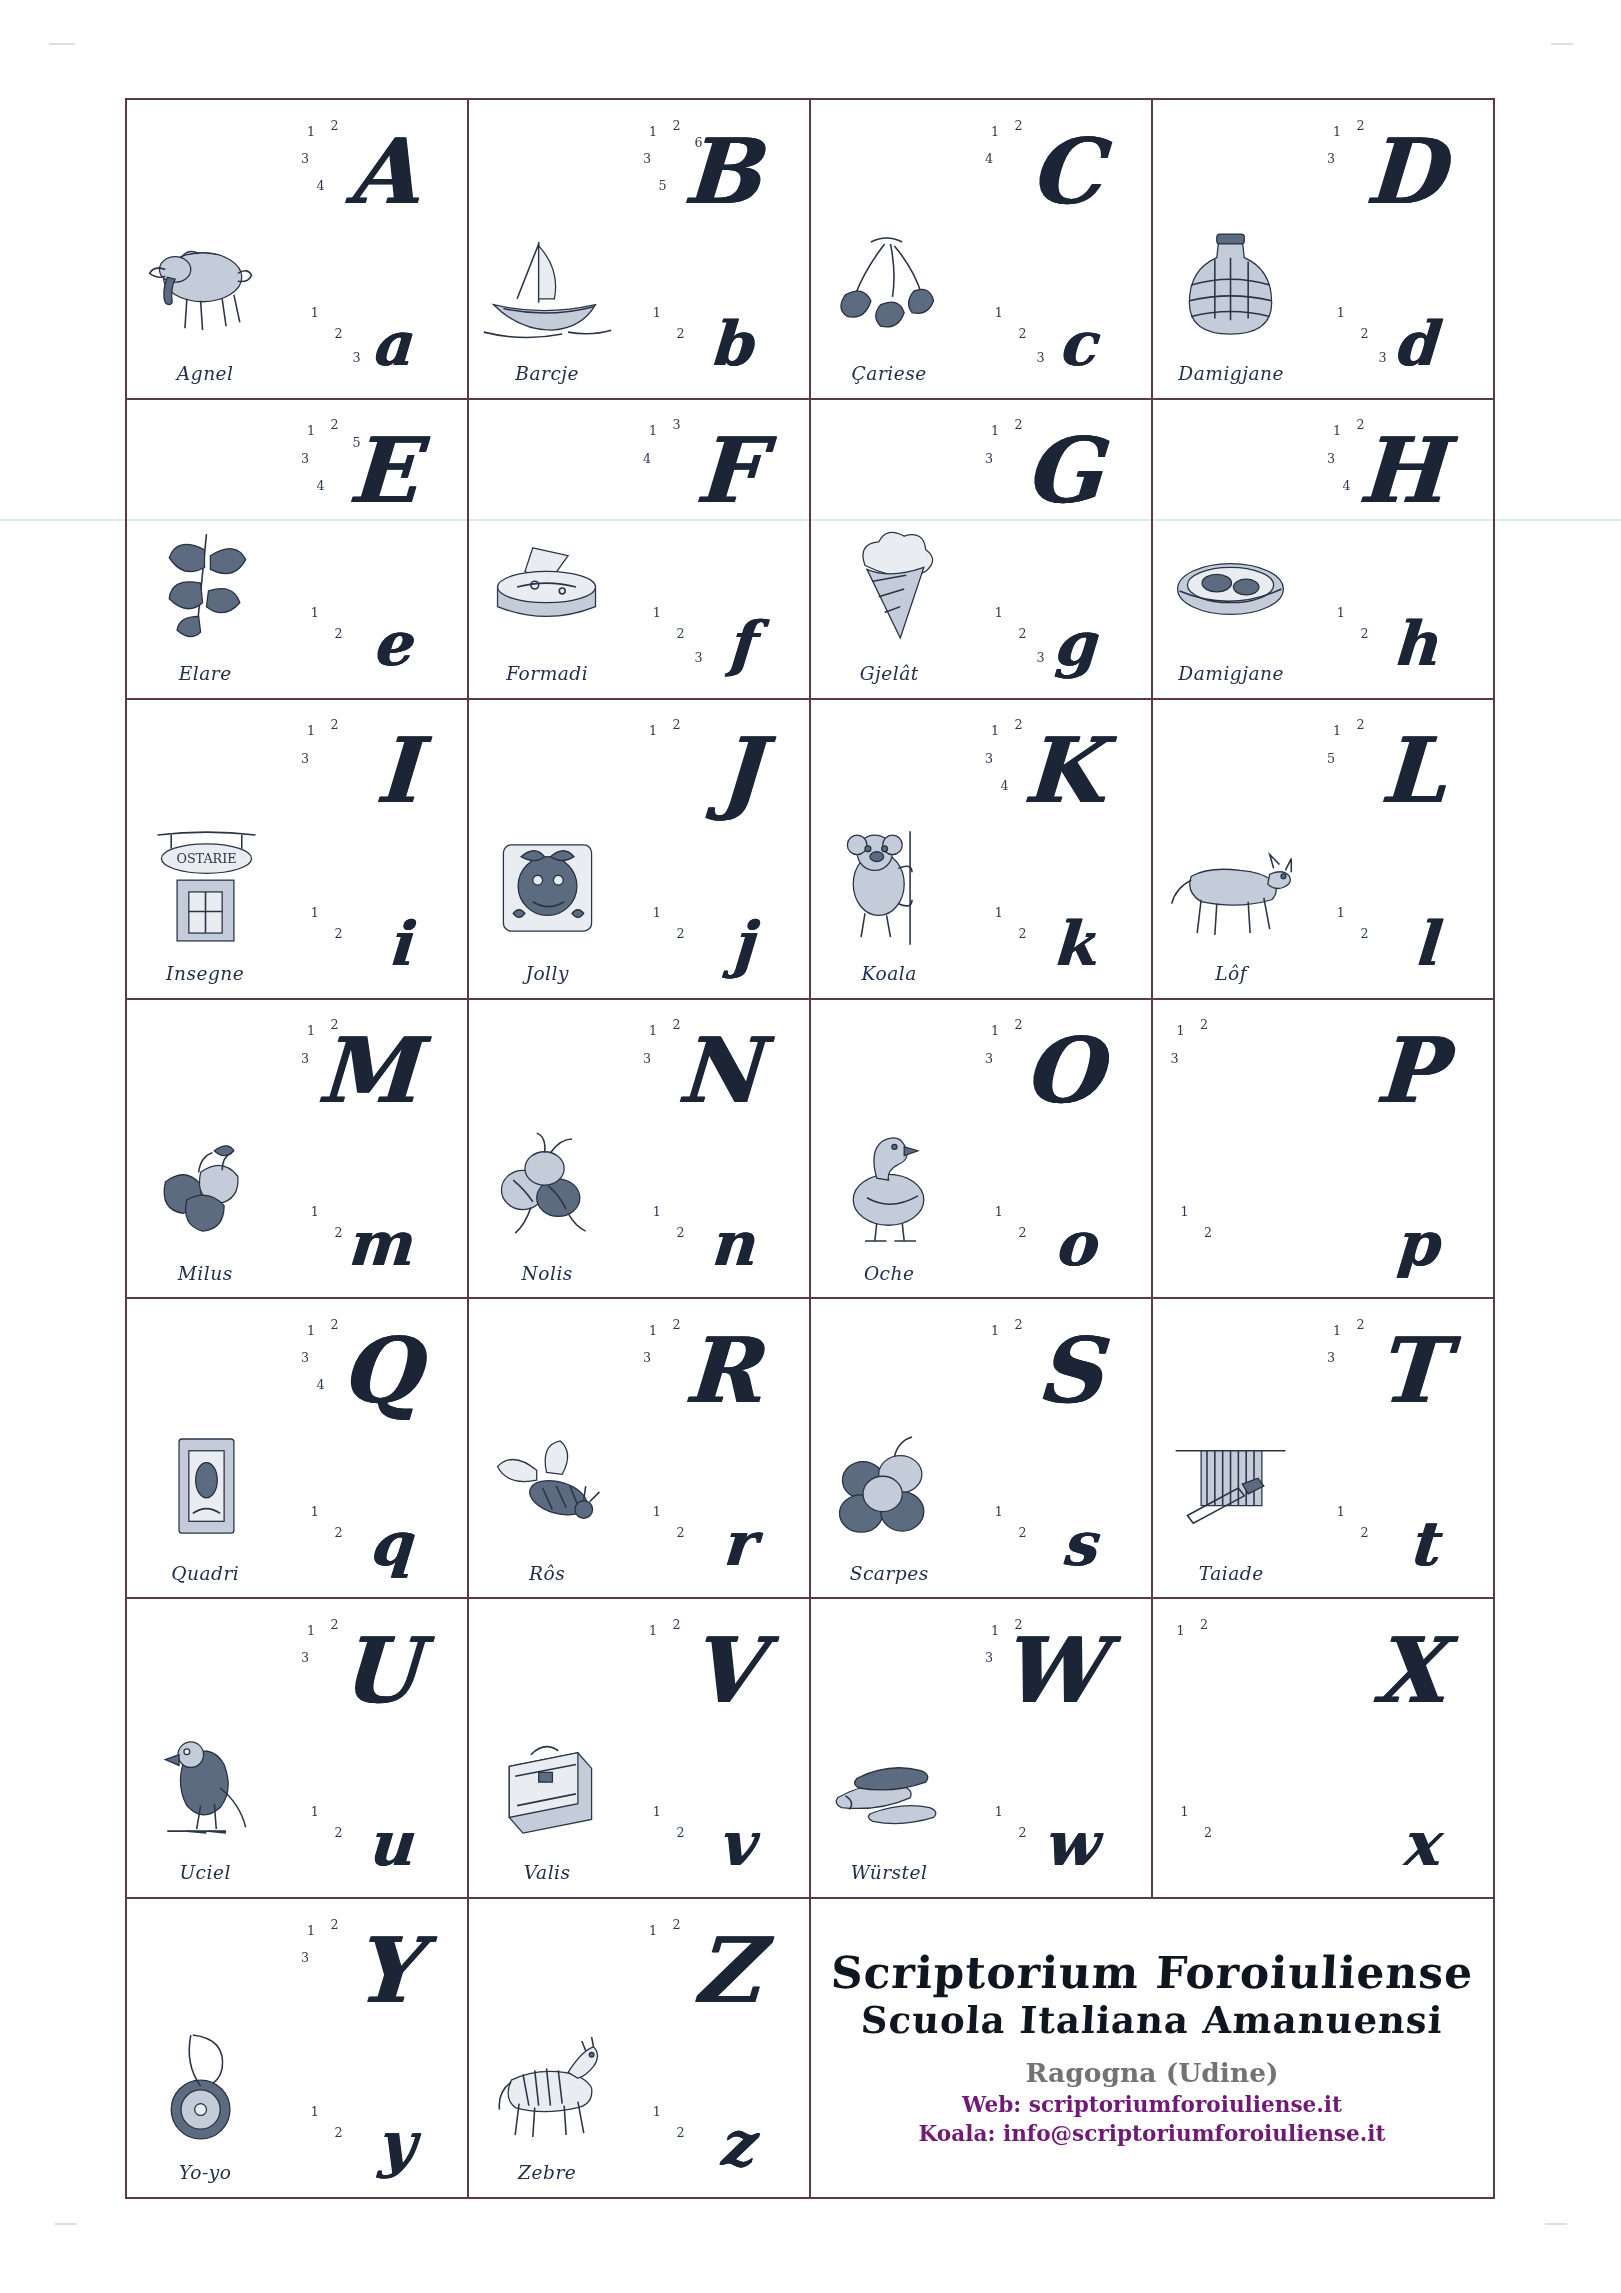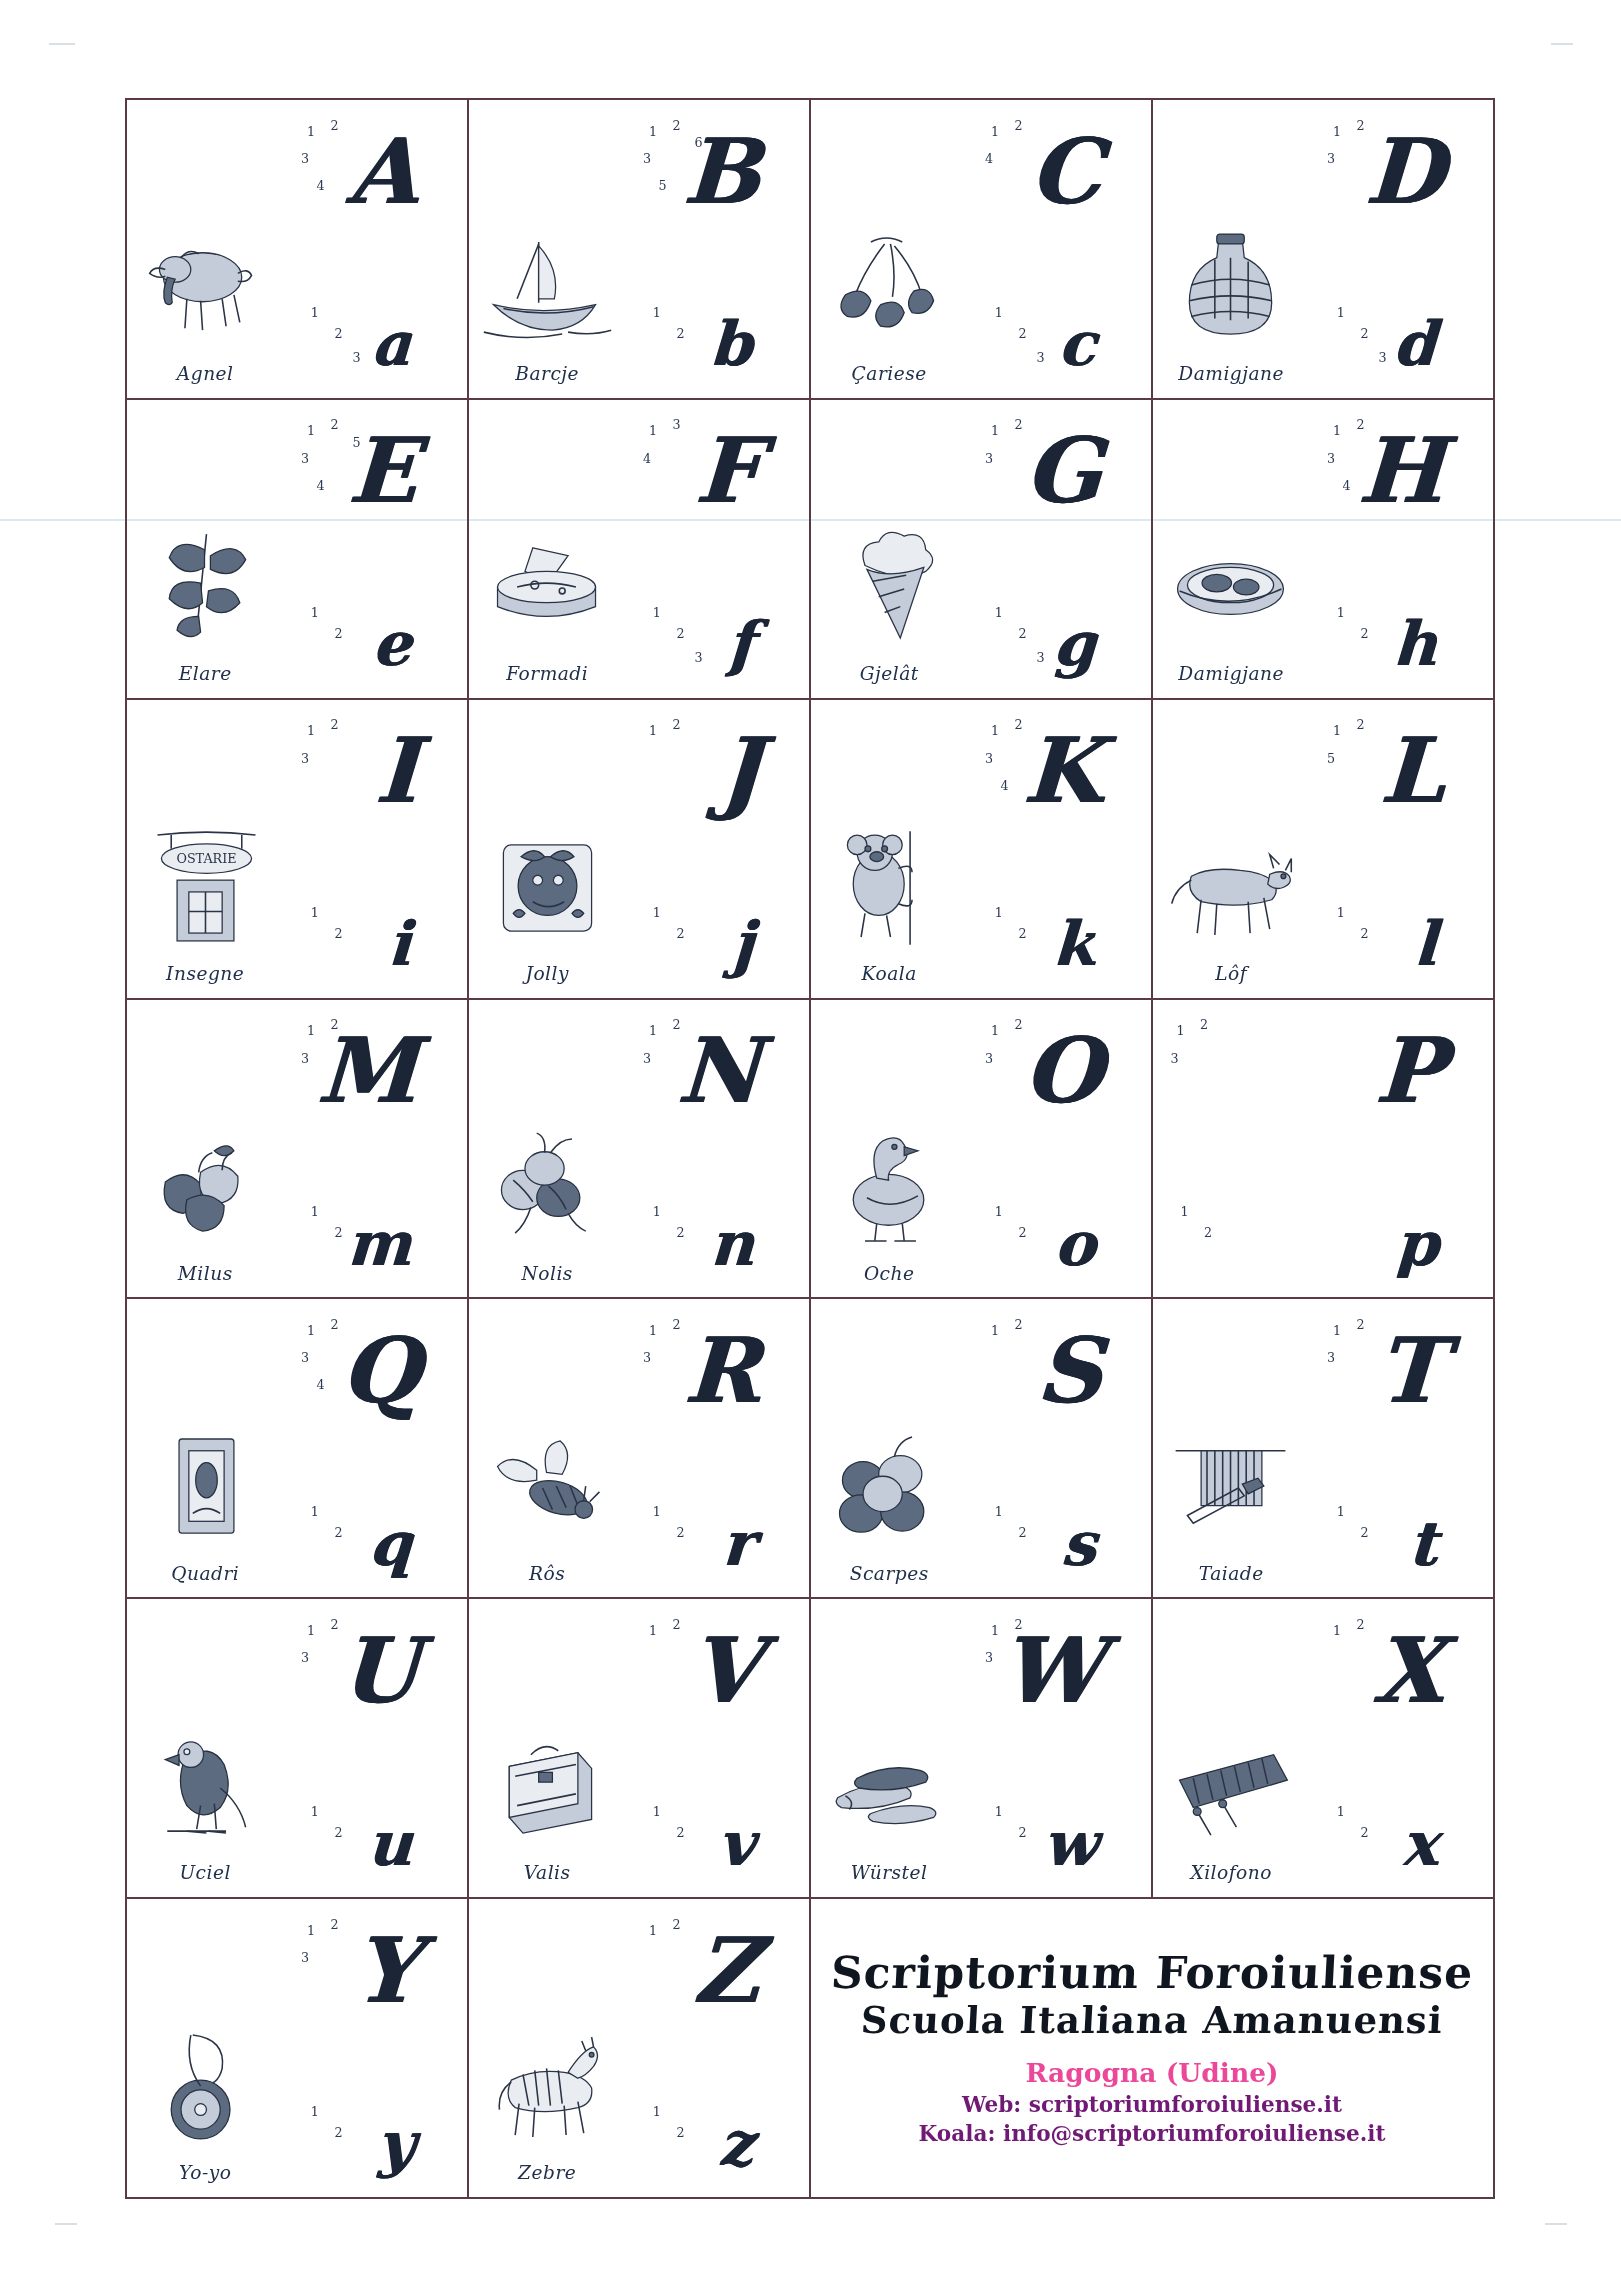--- a/index.html
+++ b/index.html
@@ -152,21 +152,21 @@
     color: #10161f;
     letter-spacing: 1px;
     margin-top: 3.9px;
     line-height: 1.05;
     transform: skewX(-3deg);
   }
   .colo-place {
     font-family: "DejaVu Serif", serif;
     font-weight: bold;
     font-size: 26.5px;
-    color: #ec4899;
+    color: #737373;
     margin-top: 17.6px;
   }
   .colo-line {
     font-family: "DejaVu Serif", serif;
     font-weight: bold;
     font-size: 21.6px;
     color: #701a75;
     margin-top: 3.9px;
   }
 
@@ -620,28 +620,20 @@
           <div class="maj">W</div>
           <div class="min">w</div>
           <div class="stroke-num" style="left: 23.5px; top: 23.5px;">1</div>
           <div class="stroke-num" style="left: 47px; top: 17.6px;">2</div>
           <div class="stroke-num" style="left: 17.6px; top: 51px;">3</div>
           <div class="stroke-num" style="left: 27.4px; bottom: 78px;">1</div>
           <div class="stroke-num" style="left: 51px; bottom: 57px;">2</div>
         </div>
       </div>
       <div class="cell">
-        <div class="cell-left">
-          <div class="pic">
-            <svg width="147" height="118" viewBox="0 0 150 120">
-              <use href="#ic-xylophone-icon"></use>
-            </svg>
-          </div>
-          <div class="word">Xilofono</div>
-        </div>
         <div class="cell-right">
           <div class="maj">X</div>
           <div class="min">x</div>
           <div class="stroke-num" style="left: 23.5px; top: 23.5px;">1</div>
           <div class="stroke-num" style="left: 47px; top: 17.6px;">2</div>
           <div class="stroke-num" style="left: 27.4px; bottom: 78px;">1</div>
           <div class="stroke-num" style="left: 51px; bottom: 57px;">2</div>
         </div>
       </div>
       <div class="cell">

